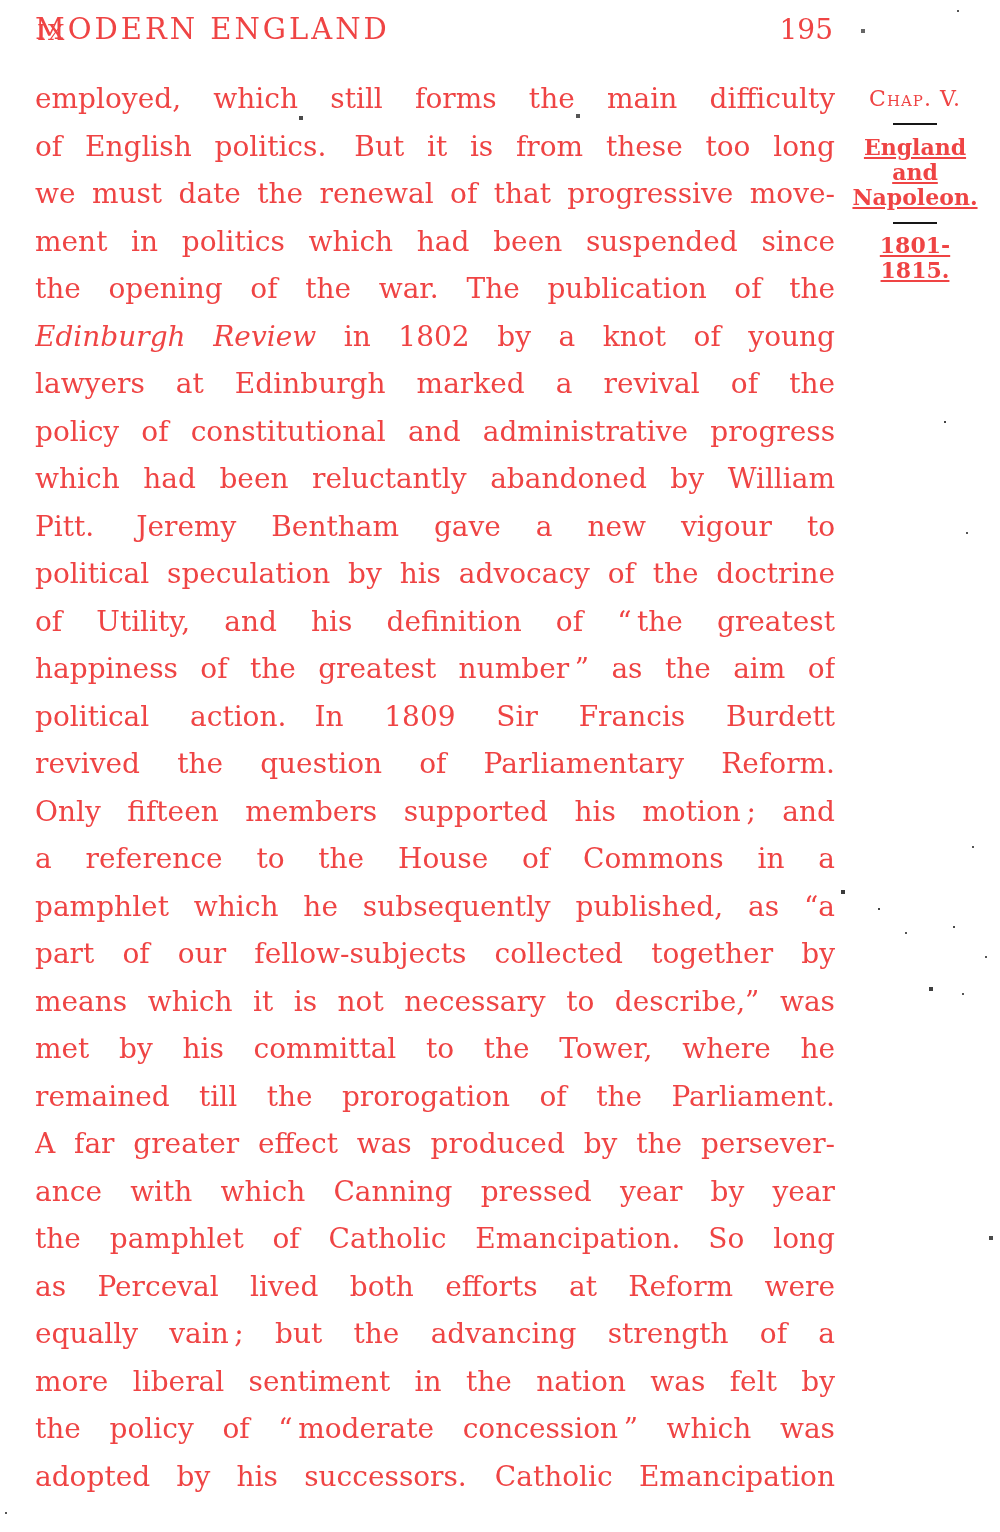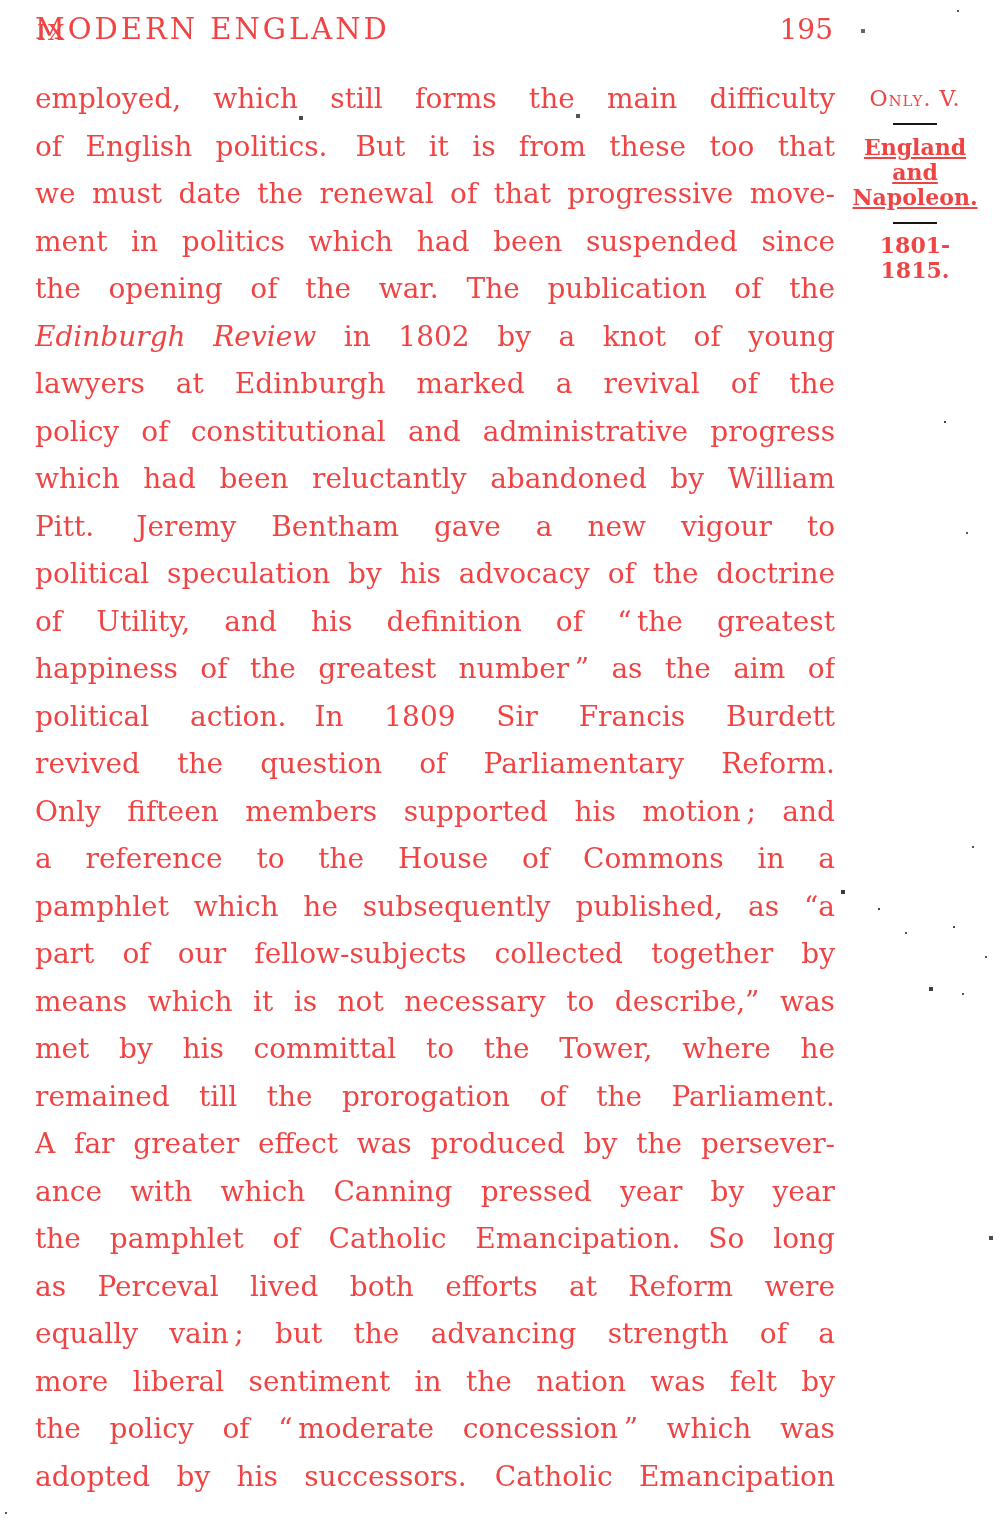--- a/index.html
+++ b/index.html
@@ -50,21 +50,21 @@
   .sidenote-chapter {
     font-variant: small-caps;
     font-size: 22px; letter-spacing: 1px; line-height: 24px;
   }
   .sidenote-rule {
     width: 44px; height: 2px; background: #161616;
     margin: 12px auto 10px auto;
   }
   .sidenote-rule.second { margin: 12px auto 9px auto; }
   .sidenote-title { font-weight: bold; font-size: 22px; line-height: 25px; text-decoration: underline; }
-  .sidenote-dates { font-weight: bold; font-size: 22px; line-height: 25px; }
+  .sidenote-dates { font-weight: bold; font-size: 22px; line-height: 25px; text-decoration: underline; }
 
   
   .scan-specks {
     position: absolute; top: 0; left: 0; width: 2px; height: 2px;
     background: transparent;
     box-shadow:
       300px 117px 0 1px #4a4a4a,
       577px 115px 0 1px #555,
       862px 30px 0 1px #666,
       957px 10px 0 0 #555,
@@ -89,21 +89,21 @@
 
   <div class="running-header">
     <span class="header-left">IX</span>
     <span class="header-center">MODERN ENGLAND</span>
     <span class="header-right">195</span>
   </div>
 
   <div class="body-text">
 
   <div class="line"><span>employed, which still forms the main difficulty</span></div>
-      <div class="line"><span>of English politics. But it is from these too that</span></div>
+      <div class="line"><span>of English politics. But it is from these too long</span></div>
       <div class="line"><span>we must date the renewal of that progressive move-</span></div>
       <div class="line"><span>ment in politics which had been suspended since</span></div>
       <div class="line"><span>the opening of the war. The publication of the</span></div>
       <div class="line"><em>Edinburgh Review</em><span> in 1802 by a knot of young</span></div>
       <div class="line"><span>lawyers at Edinburgh marked a revival of the</span></div>
       <div class="line"><span>policy of constitutional and administrative progress</span></div>
       <div class="line"><span>which had been reluctantly abandoned by William</span></div>
       <div class="line"><span>Pitt.  Jeremy Bentham gave a new vigour to</span></div>
       <div class="line"><span>political speculation by his advocacy of the doctrine</span></div>
       <div class="line"><span>of Utility, and his definition of “ the greatest</span></div>
@@ -121,21 +121,21 @@
       <div class="line"><span>ance with which Canning pressed year by year</span></div>
       <div class="line"><span>the pamphlet of Catholic Emancipation. So long</span></div>
       <div class="line"><span>as Perceval lived both efforts at Reform were</span></div>
       <div class="line"><span>equally vain ; but the advancing strength of a</span></div>
       <div class="line"><span>more liberal sentiment in the nation was felt by</span></div>
       <div class="line"><span>the policy of “ moderate concession ” which was</span></div>
       <div class="line"><span>adopted by his successors. Catholic Emancipation</span></div>
     </div>
 
   <div class="margin-notes">
-    <div class="sidenote-chapter">Only. V.</div>
+    <div class="sidenote-chapter">Chap. V.</div>
     <div class="sidenote-rule"></div>
     <div class="sidenote-title">
 
     <div>England</div>
         <div>and</div>
         <div>Napoleon.</div>
       </div>
     <div class="sidenote-rule second"></div>
     <div class="sidenote-dates">1801-1815.</div>
   </div>

